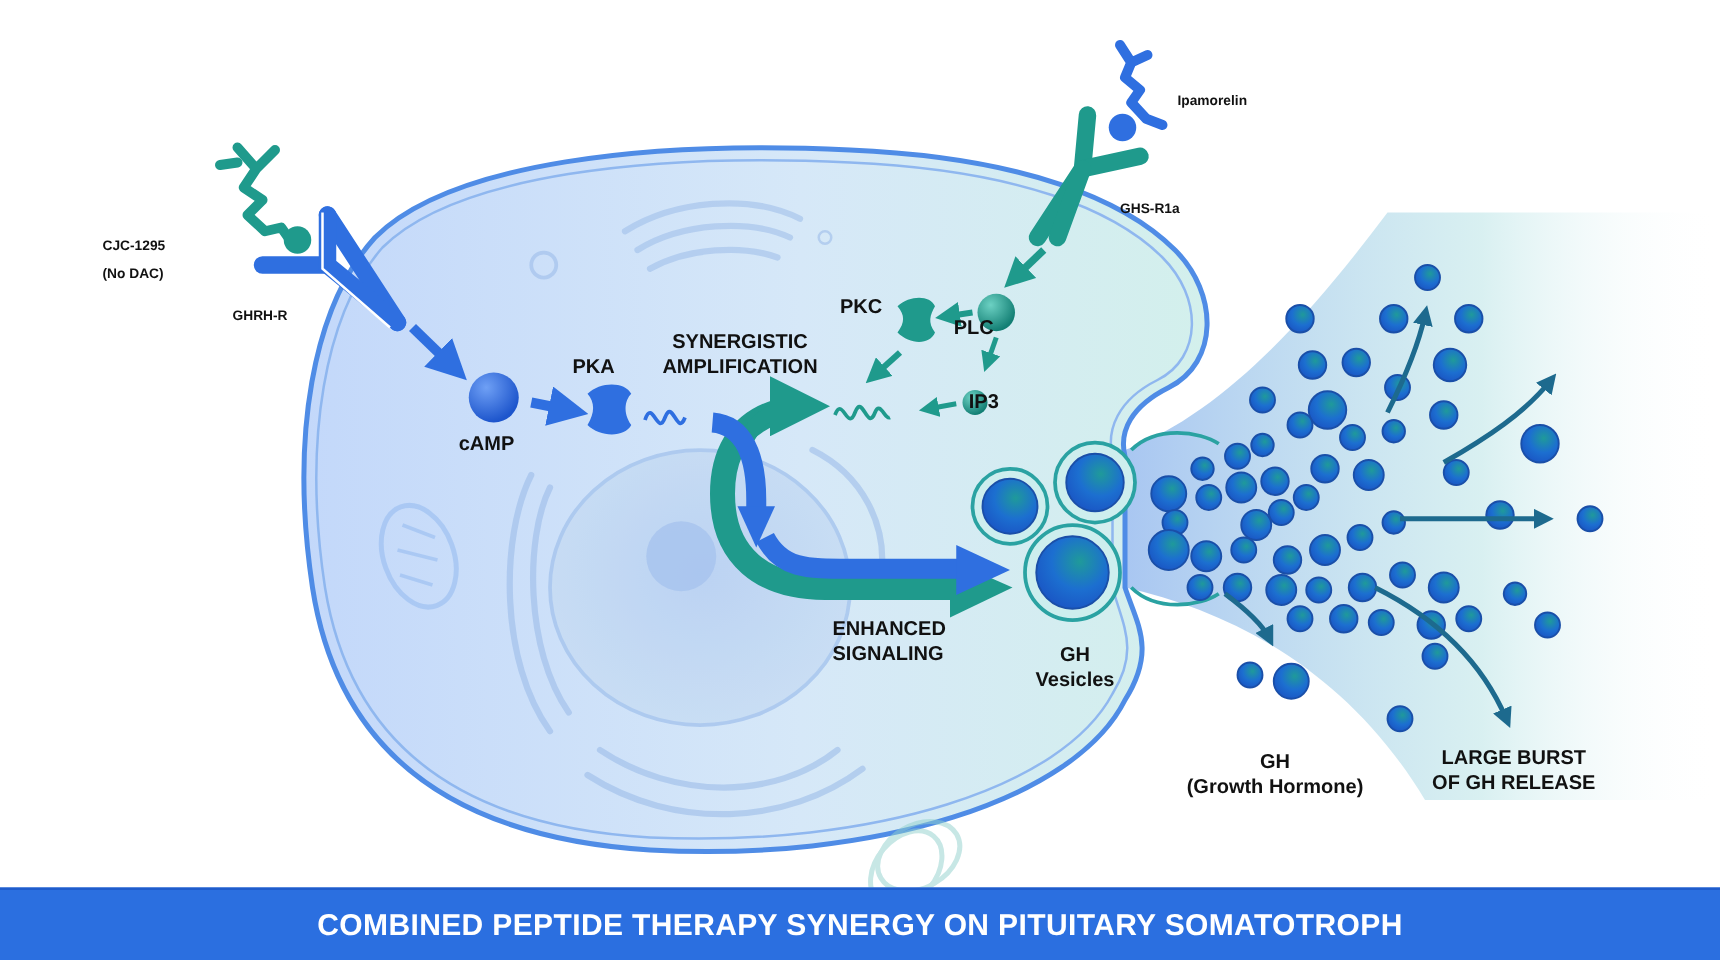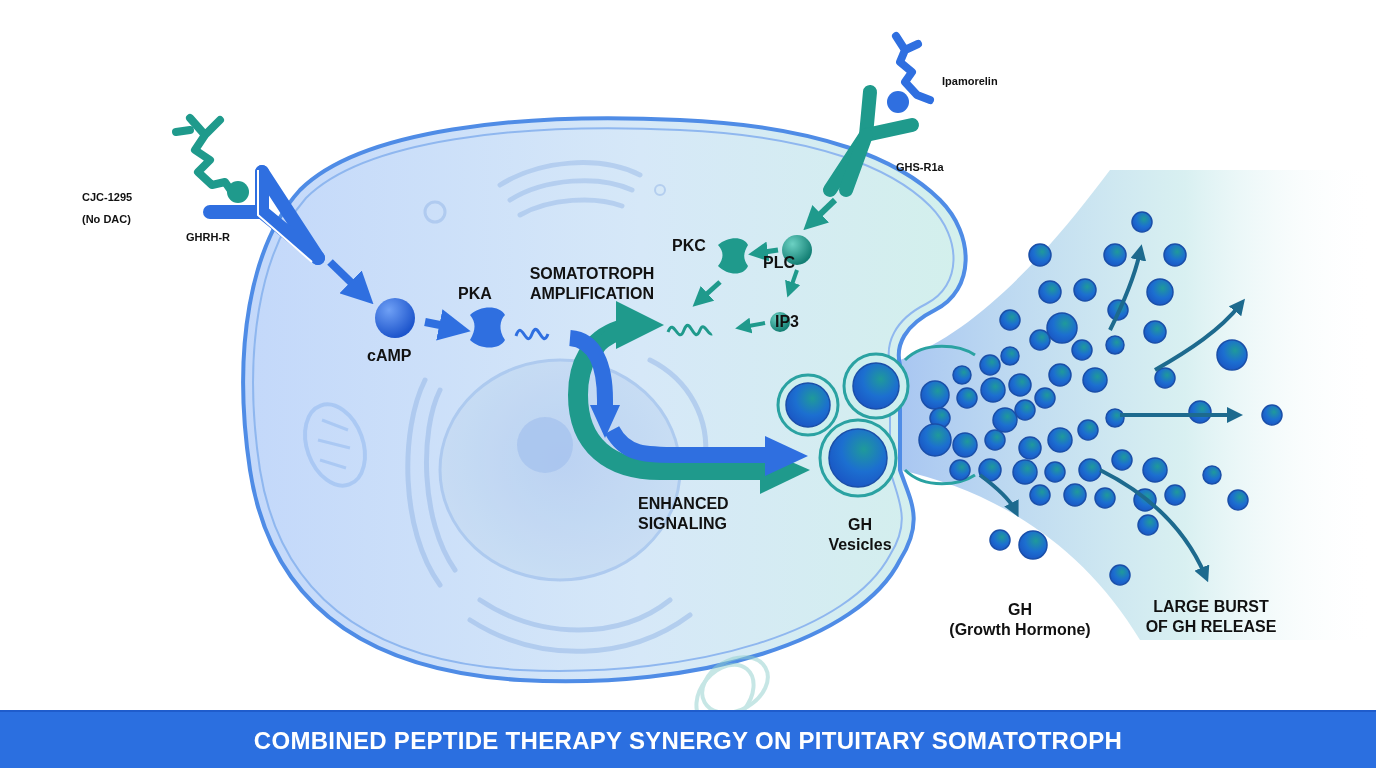--- a/index.html
+++ b/index.html
@@ -219,35 +219,35 @@
     <path d="M1100,470 C1160,500 1190,540 1205,575" marker-end="url(#arrDark)"></path>
     <path d="M980,475 C1000,490 1010,500 1015,510" marker-end="url(#arrDark)"></path>
   </g>
 </svg>
 </div>
 
 <div class="lbl lg" style="left:82px;top:166px;margin-top:20px;">
   <div>CJC-1295</div>
   <div>(No DAC)</div>
 </div>
-<div class="lbl lg" style="left:186px;top:226px;">GHRH-R</div>
+<div class="lbl lg" style="left:186px;top:242px;">GHRH-R</div>
 <div class="lbl lg" style="left:942px;top:70px;">Ipamorelin</div>
 <div class="lbl lg" style="left:896px;top:156px;">GHS-R1a</div>
 
 <div class="lbl" style="left:367px;top:346px;">cAMP</div>
 <div class="lbl" style="left:458px;top:284px;">PKA</div>
 <div class="lbl" style="left:763px;top:216px;margin-top:37px;">PLC</div>
 <div class="lbl" style="left:672px;top:236px;">PKC</div>
 <div class="lbl" style="left:775px;top:312px;">IP3</div>
 
 <div class="lbl center" style="left:592px;top:264px;">
-  <div>SOMATOTROPH</div>
+  <div>SYNERGISTIC</div>
   <div>AMPLIFICATION</div>
 </div>
-<div class="lbl" style="left:638px;top:494px;">
+<div class="lbl" style="left:666px;top:494px;">
   <div>ENHANCED</div>
   <div>SIGNALING</div>
 </div>
 <div class="lbl center" style="left:860px;top:515px;">
   <div>GH</div>
   <div>Vesicles</div>
 </div>
 <div class="lbl center" style="left:1020px;top:600px;">
   <div>GH</div>
   <div>(Growth Hormone)</div>

